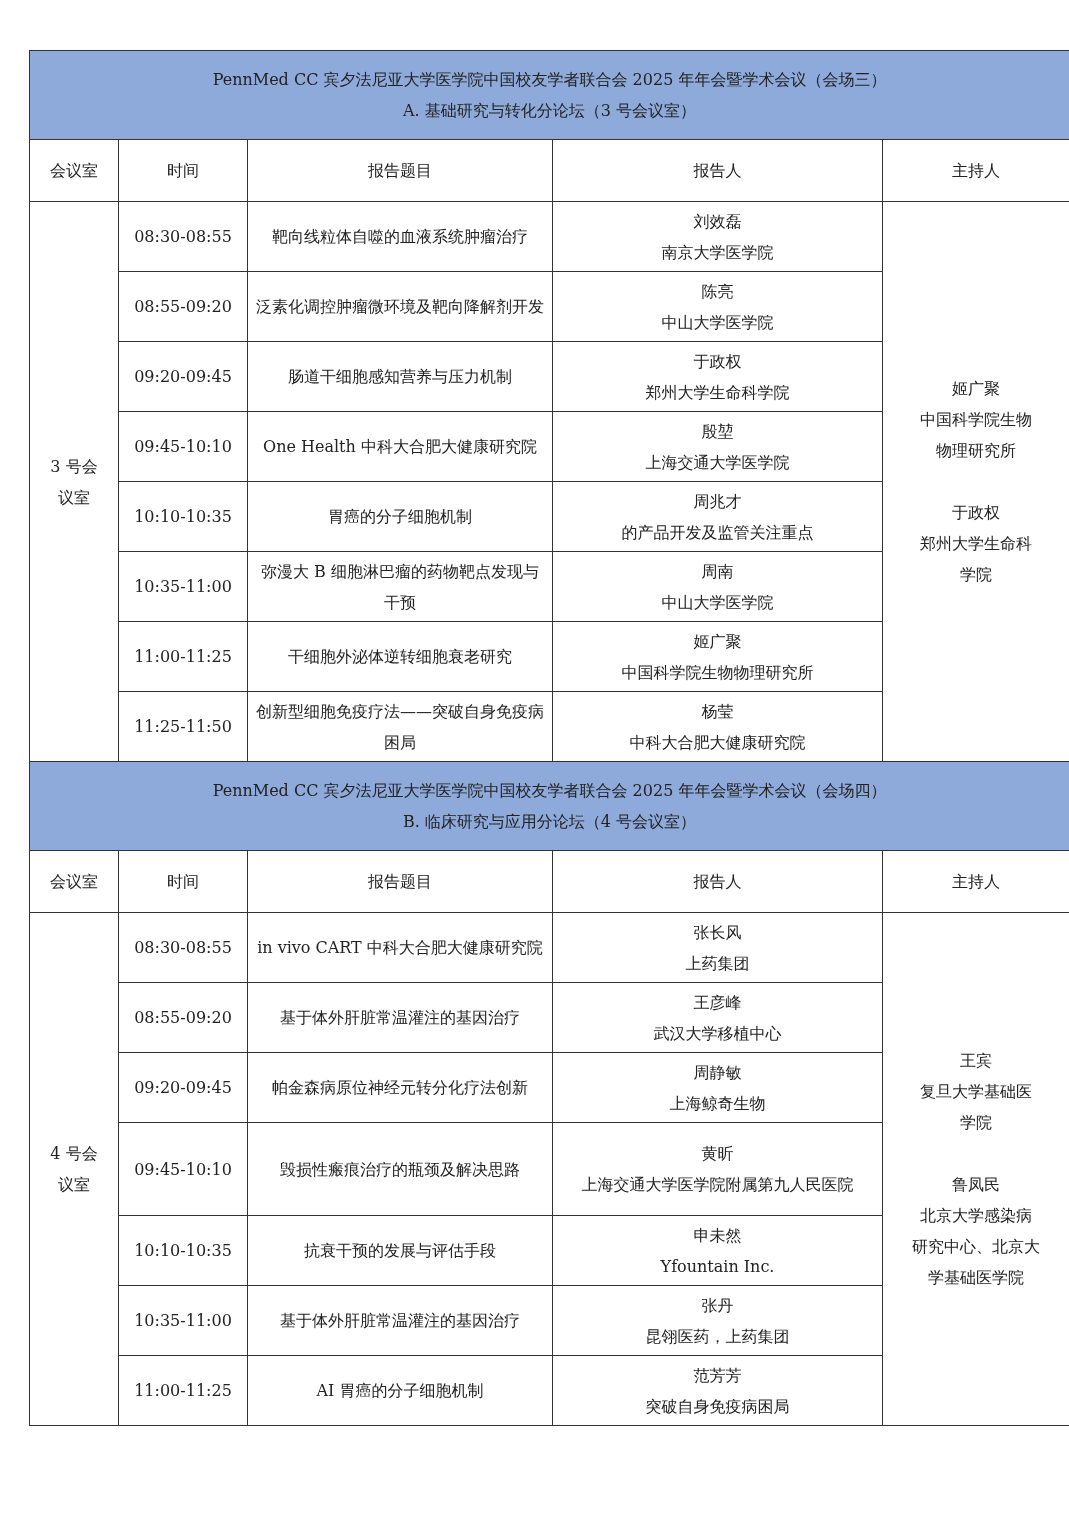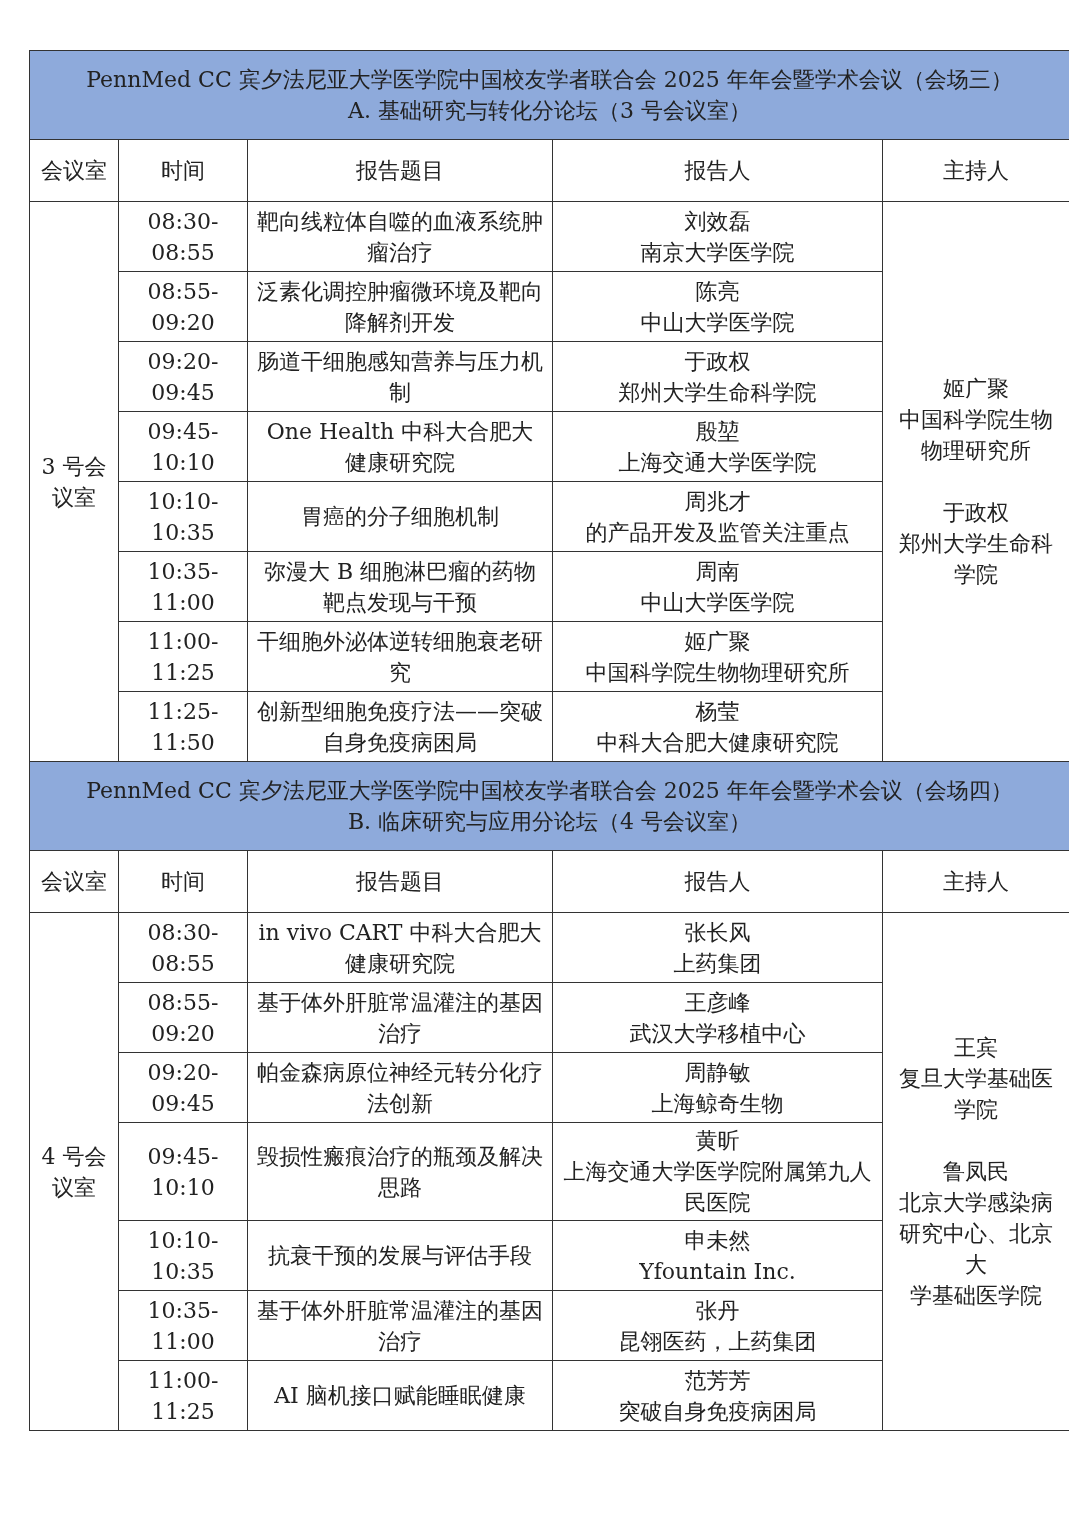--- a/index.html
+++ b/index.html
@@ -1,20 +1,20 @@
 <!DOCTYPE html>
 <html><head>
 <meta charset="utf-8">
 <style>
   html, body { margin: 0; padding: 0; background: #ffffff; }
   body { width: 1069px; height: 1513px; position: relative; font-family: "DejaVu Serif", "Liberation Serif", serif; color: #222; }
   table.schedule {
     position: absolute; left: 29px; top: 50px;
     width: 1040px; border-collapse: collapse; table-layout: fixed;
-    font-size: 22px;
+    font-size: 16px;
   }
   table.schedule td {
     border: 1px solid #333;
     text-align: center; vertical-align: middle;
     padding: 2px 8px; line-height: 31px;
   }
   .banner td { background: #8eaadb; height: 84px; line-height: 31px; padding: 4px 8px; }
   .colhead td { height: 57px; }
   .row2 td.t, .row2 td.s { height: 65px; }
   .row3 td.t, .row3 td.s { height: 88px; }
@@ -191,20 +191,20 @@
     <tr class="row2">
       <td class="t">10:35-11:00</td>
       <td>基于体外肝脏常温灌注的基因治疗</td>
       <td class="s">
           <div>张丹</div>
           <div>昆翎医药，上药集团</div>
         </td>
     </tr>
     <tr class="row2">
       <td class="t">11:00-11:25</td>
-      <td>AI 脑机接口赋能睡眠健康</td>
+      <td>AI 胃癌的分子细胞机制</td>
       <td class="s">
           <div>范芳芳</div>
           <div>突破自身免疫病困局</div>
         </td>
     </tr>
   </tbody>
 </table>
 
 </body></html>

